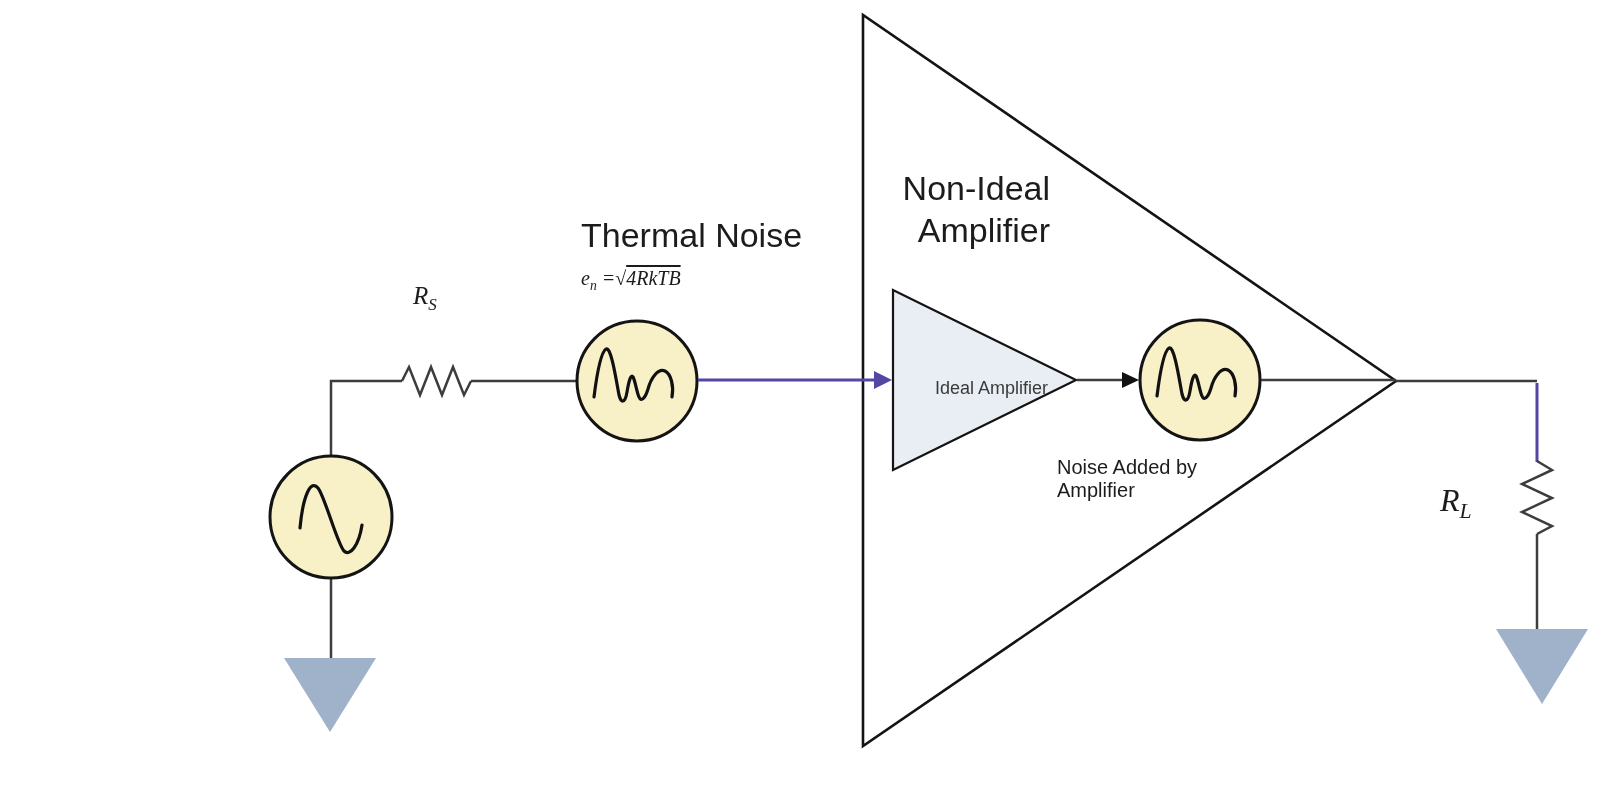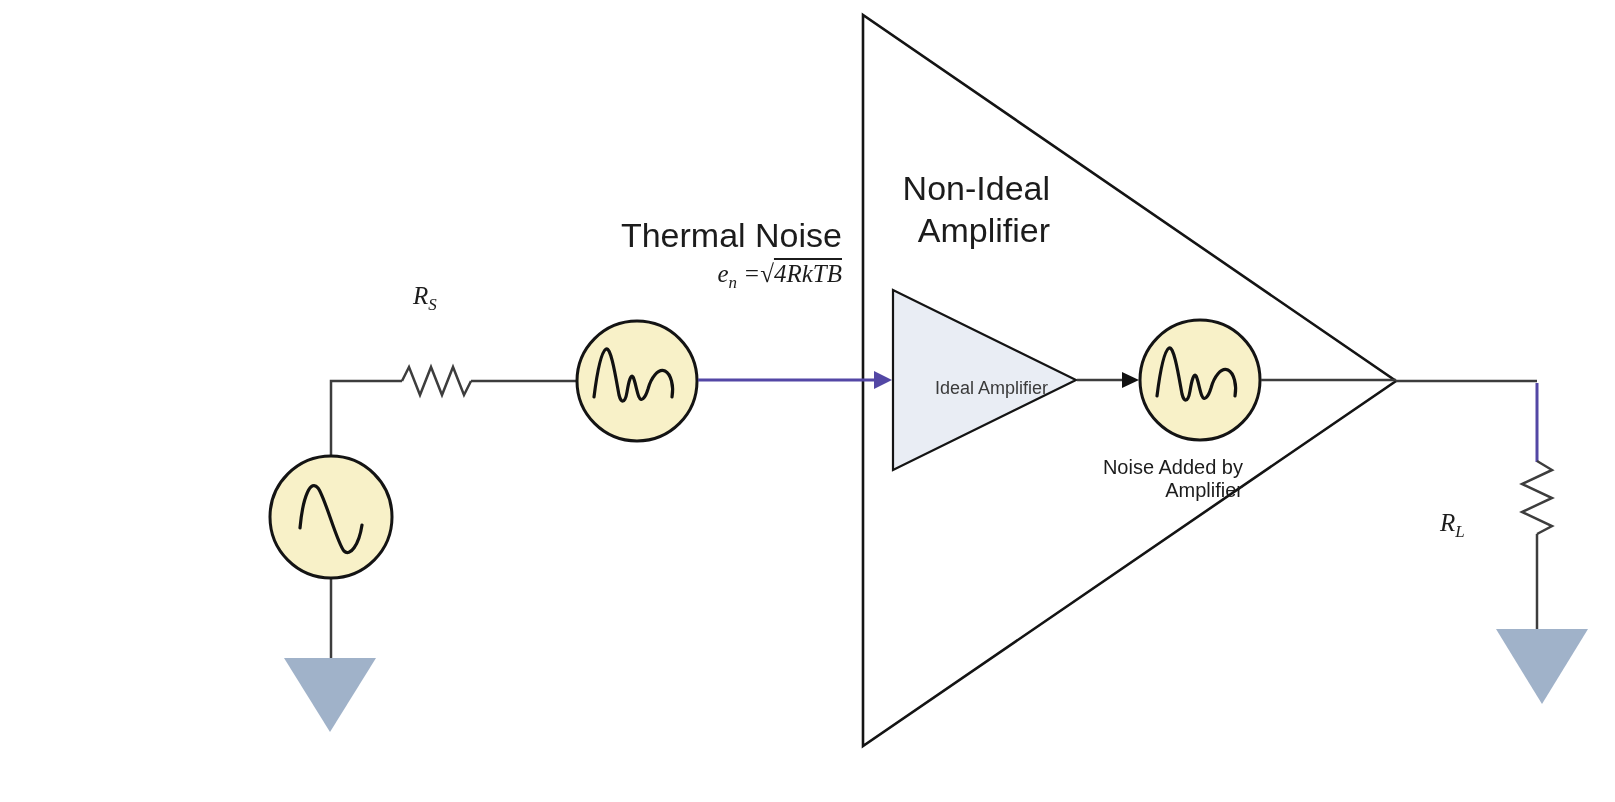--- a/index.html
+++ b/index.html
@@ -33,29 +33,29 @@
   .idealtri{fill:var(--ideal-amp-fill);stroke:var(--outline);stroke-width:2.2;}
   .ground{fill:var(--ground-fill);stroke:none;}
 
   .lbl{position:absolute;white-space:nowrap;}
   .math{
     font-family:"Liberation Serif","DejaVu Serif",serif;
     font-style:italic;
   }
   .math sub{font-size:0.68em;font-style:italic;}
   #signal-source-label{left:30px;top:477px;font-size:34px;}
-  #thermal-noise-block{left:568px;top:216px;width:274px;text-align:right;white-space:nowrap;}
+  #thermal-noise-block{left:581px;top:216px;width:274px;text-align:left;white-space:nowrap;}
   #thermal-noise-title{font-size:34px;}
-  #thermal-noise-formula{font-size:25px;margin-top:5px;}
+  #thermal-noise-formula{font-size:20px;margin-top:12px;}
   #thermal-noise-formula .radicand{text-decoration:overline;}
   #rs-label{left:413px;top:282px;font-size:25px;}
   #non-ideal-amplifier-label{left:845px;top:167px;width:205px;text-align:right;font-size:34px;line-height:42px;}
   #ideal-amplifier-label{left:895px;top:378px;width:165px;text-align:center;font-size:18px;color:var(--inner-label-text);padding-left:14px;}
-  #noise-added-label{left:1057px;top:456px;width:186px;text-align:right;font-size:20px;line-height:23px;}
-  #rl-label{left:1440px;top:509px;font-size:25px;}
+  #noise-added-label{left:1057px;top:456px;width:186px;text-align:left;font-size:20px;line-height:23px;}
+  #rl-label{left:1440px;top:482px;font-size:32px;}
 </style>
 </head>
 <body>
 
 <div id="stage">
 
   <svg id="circuit-svg" width="1615" height="802" viewBox="0 0 1615 802">
 
     <polygon class="ground" points="284,658 376,658 330,732"></polygon>
     <polygon class="ground" points="1496,629 1588,629 1542,704"></polygon>

